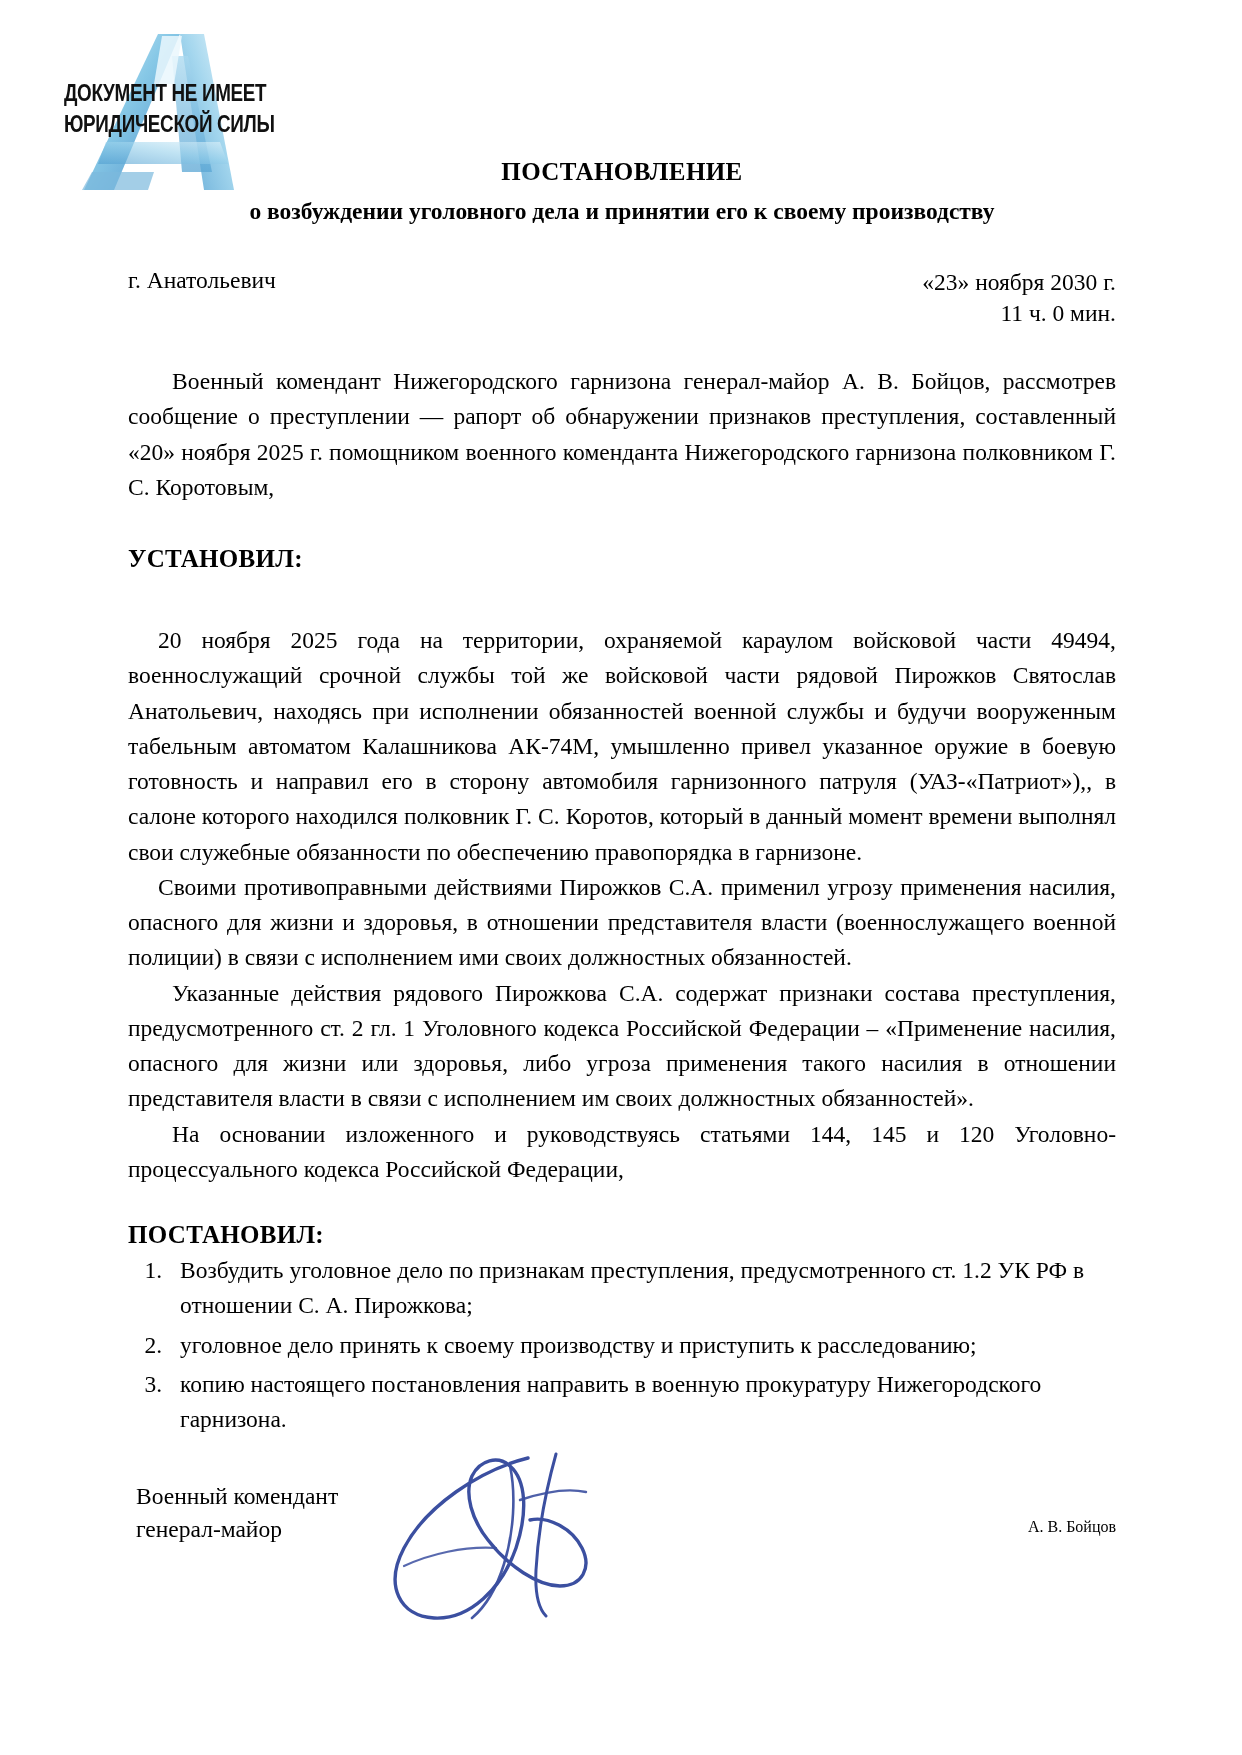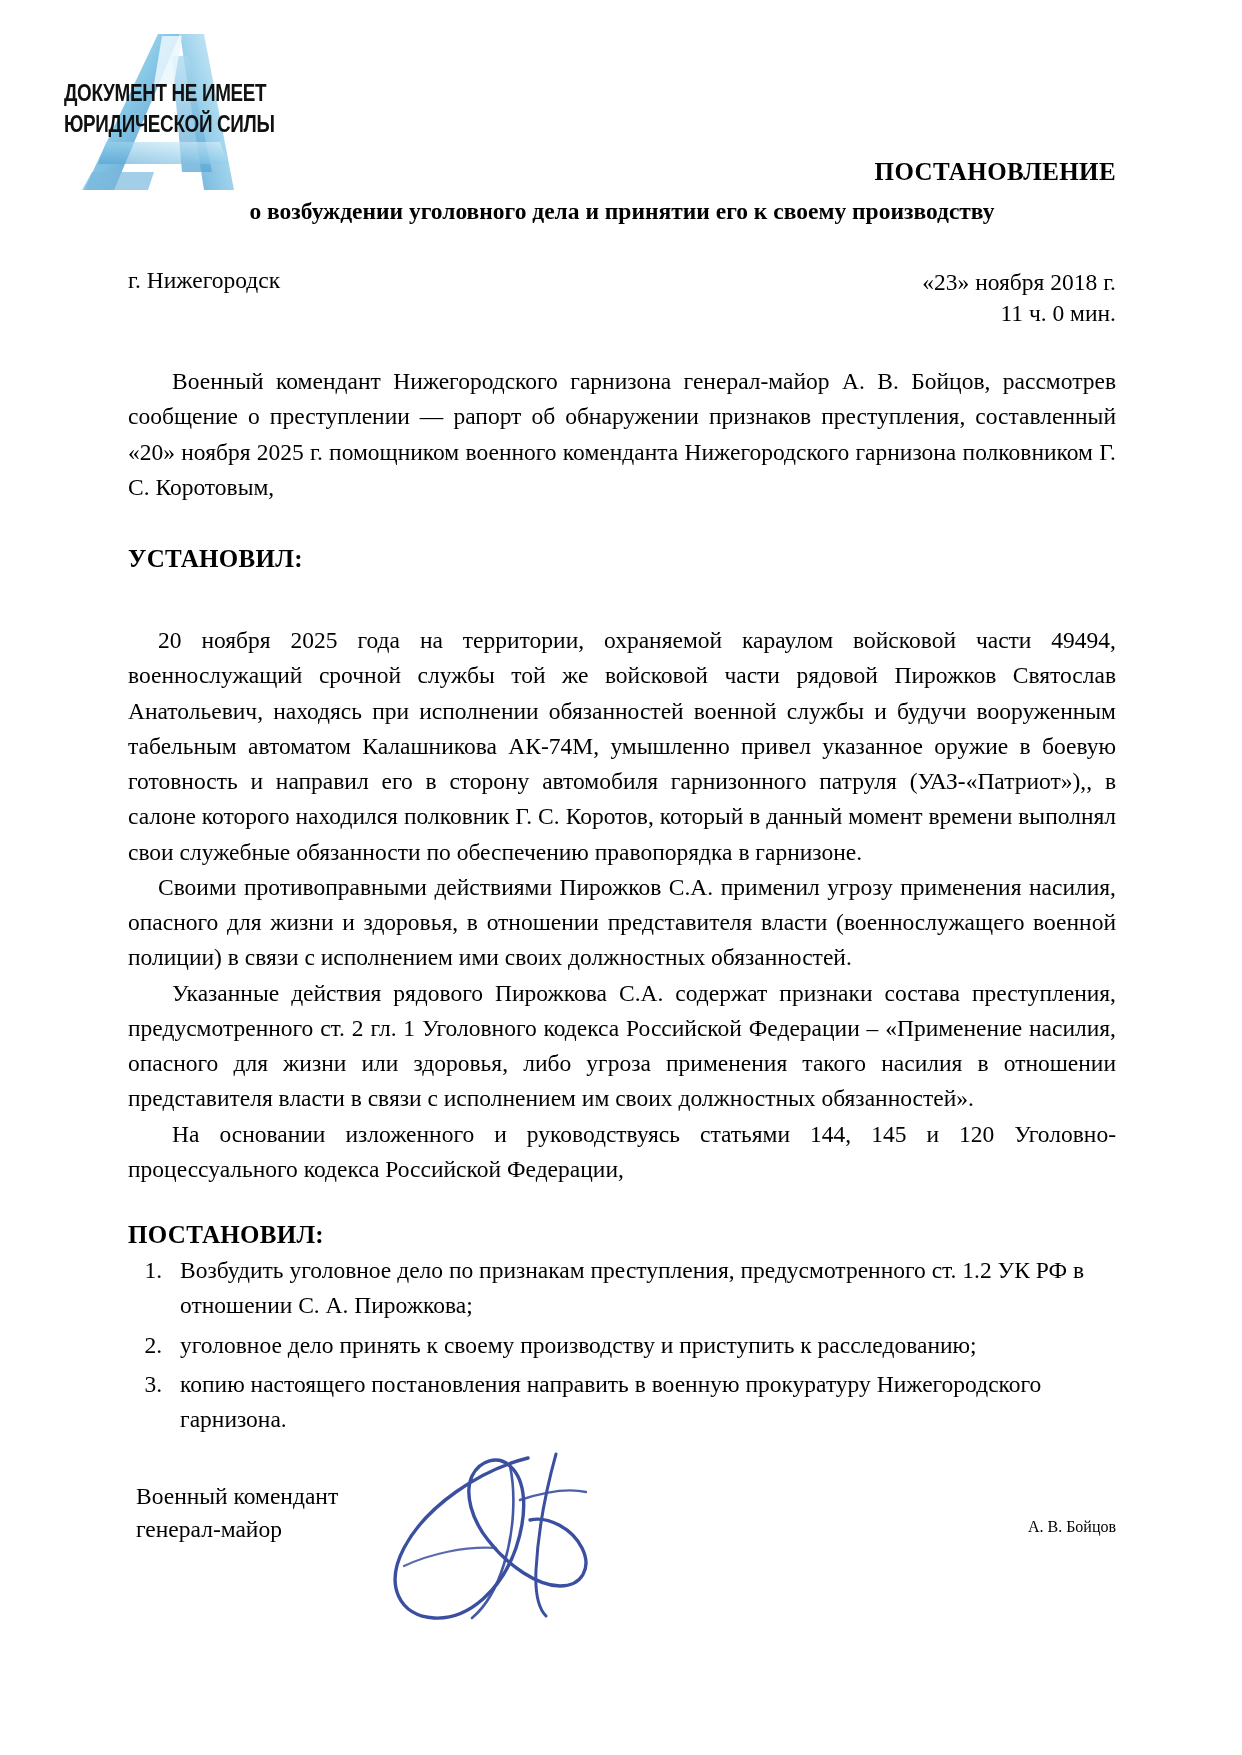--- a/index.html
+++ b/index.html
@@ -54,21 +54,21 @@
   
   .doc {
     position: absolute;
     left: 128px;
     top: 0;
     width: 988px;
   }
 
   .title-main {
     margin-top: 158px;
-    text-align: right;
+    text-align: center;
     font-weight: bold;
     font-size: 25px;
     letter-spacing: 0.4px;
   }
   .title-sub {
     margin-top: 12px;
     text-align: center;
     font-weight: bold;
     font-size: 23.5px;
   }
@@ -202,23 +202,23 @@
     <div class="wm-text">ДОКУМЕНТ НЕ ИМЕЕТ
 ЮРИДИЧЕСКОЙ СИЛЫ</div>
   </div>
 
   <div class="doc">
 
     <div class="title-main">ПОСТАНОВЛЕНИЕ</div>
     <div class="title-sub">о возбуждении уголовного дела и принятии его к своему производству</div>
 
     <div class="meta-row">
-      <div class="meta-place">г. Нижегородск</div>
+      <div class="meta-place">г. Анатольевич</div>
       <div class="meta-right">
-        <span class="meta-date">«23» ноября 2018 г.</span>
+        <span class="meta-date">«23» ноября 2030 г.</span>
         <span class="meta-time">11 ч. 0 мин.</span>
       </div>
     </div>
 
     <p class="para first">Военный комендант Нижегородского гарнизона генерал-майор А. В. Бойцов, рассмотрев сообщение о преступлении — рапорт об обнаружении признаков преступления, составленный «20» ноября 2025 г. помощником военного коменданта Нижегородского гарнизона полковником Г. С. Коротовым,</p>
 
     <div class="heading-center heading-ustanovil">УСТАНОВИЛ:</div>
 
     <div class="body-block">
       <p class="para tight">20 ноября 2025 года на территории, охраняемой караулом войсковой части 49494, военнослужащий срочной службы той же войсковой части рядовой Пирожков Святослав Анатольевич,  находясь при исполнении обязанностей военной службы и будучи вооруженным табельным автоматом Калашникова АК-74М, умышленно привел указанное оружие в боевую готовность и направил его в сторону автомобиля гарнизонного патруля (УАЗ-«Патриот»),, в салоне которого находился полковник Г. С. Коротов, который в данный момент времени выполнял свои служебные обязанности по обеспечению правопорядка в гарнизоне.</p>

